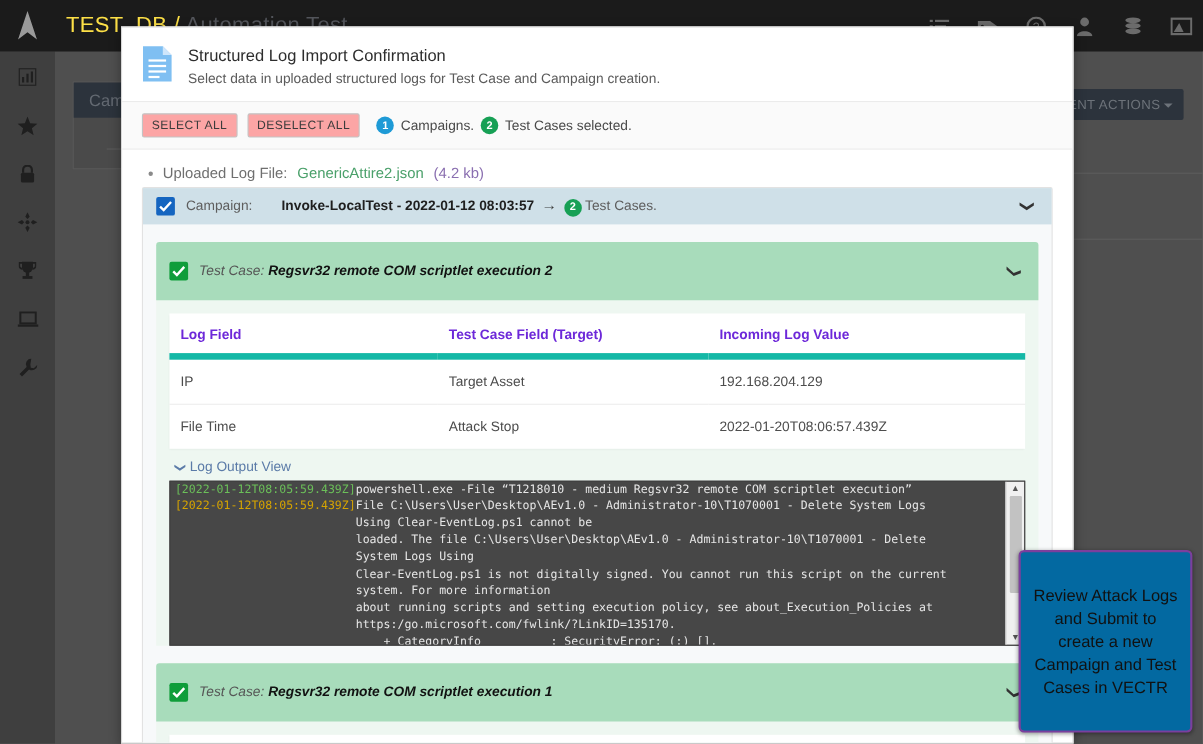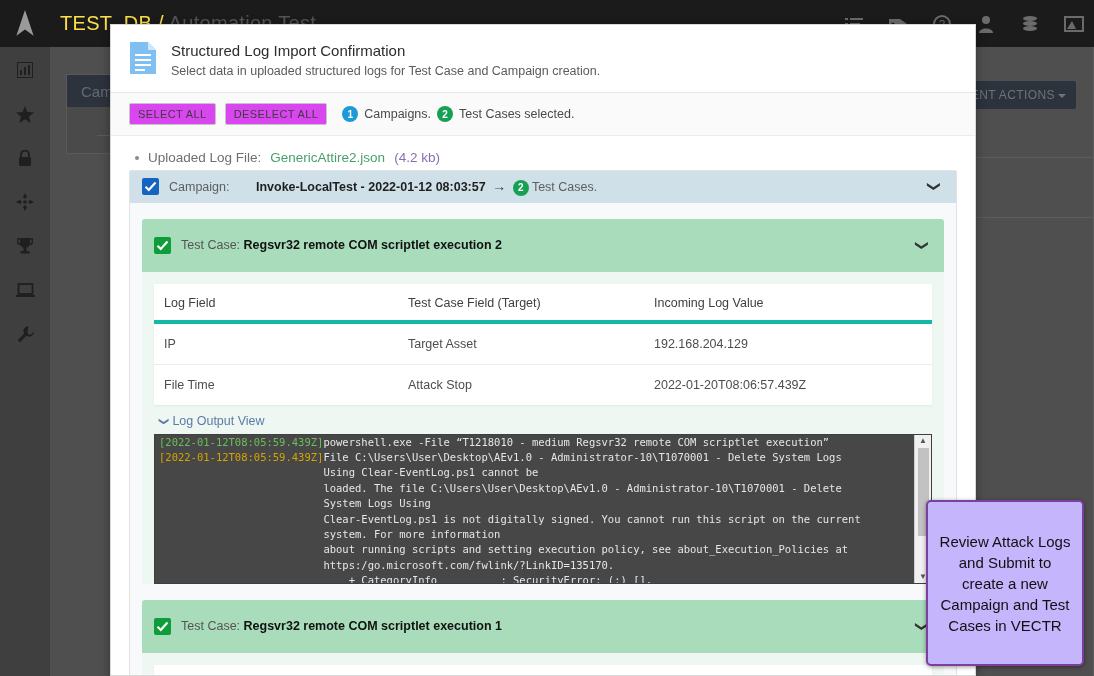--- a/index.html
+++ b/index.html
@@ -116,21 +116,21 @@
   #modal-subtitle { font-size: 12.5px; color: #5b5b5b; margin-top: 5px; }
 
   #modal-toolbar {
     display: flex; align-items: center; gap: 9px;
     padding: 10px 18px; background: #fafafa;
     border-bottom: 1px solid #ececec;
   }
   .tb-btn {
     font-family: "Liberation Sans", sans-serif;
     font-size: 11px; letter-spacing: .4px; color: #3c3c3c;
-    background: #d946ef; border: 1px solid #c4c4c4; border-radius: 2px;
+    background: #fca5a5; border: 1px solid #c4c4c4; border-radius: 2px;
     padding: 4px 8px; cursor: pointer; text-align: center;
   }
   .count-badge {
     display: inline-flex; align-items: center; justify-content: center;
     width: 16px; height: 16px; border-radius: 50%;
     color: #fff; font-size: 10px; font-weight: bold;
   }
   #toolbar-status { font-size: 12.5px; color: #4a4a4a; display:flex; align-items:center; gap: 6px; margin-left: 6px;}
 
   #modal-body {
@@ -170,33 +170,33 @@
     padding: 0 4px; cursor: pointer;
   }
 
   
   .tc-panel {
     margin: 16px 12px 0 12px;
     background: #eef7f1; border-radius: 3px 3px 0 0;
   }
   .tc-head {
     display: flex; align-items: center; gap: 10px;
-    background: #a8dcbb; padding: 18px 12px; border-radius: 3px 3px 0 0;
+    background: #a8dcbb; padding: 18px 12px; border-radius: 3px 3px 0 0; font-style: italic;
   }
   .tc-label { font-size: 12.5px; color: #555; }
   .tc-label b { color: #111; }
   .tc-inner { padding: 12px 12px 0 12px; }
 
   table.map-table {
     width: 100%; background: #fff; border-collapse: collapse;
     box-shadow: 0 1px 2px rgba(0,0,0,.06);
   }
   table.map-table th {
-    text-align: left; font-size: 12.5px; color: #404040; font-weight: normal;
-    padding: 12px 10px 10px 10px; border-bottom: 4px solid #14b8a6;
+    text-align: left; font-size: 12.5px; color: #6d28d9; font-weight: bold;
+    padding: 12px 10px 10px 10px; border-bottom: 6px solid #14b8a6;
   }
   table.map-table td {
     font-size: 12.5px; color: #4d4d4d;
     padding: 13px 10px; border-bottom: 1px solid #ededed;
   }
   table.map-table tr:last-child td { border-bottom: none; }
   .col-a { width: 244px; }
   .col-b { width: 246px; }
 
   
@@ -225,21 +225,21 @@
   .sbar .thumb {
     width: 11px; background: #c2c2c2; border-radius: 1px; flex: 0 0 auto;
     height: 88px; margin: 3px 0 auto 0;
   }
   .sbar-track { flex:1; display:flex; flex-direction:column; width: 100%; align-items:center; }
 
   
   #callout {
     position: absolute; left: 926px; top: 500px;
     width: 158px; height: 166px;
-    background: #c4b5fd; border: 2px solid #7b3f9d; border-radius: 5px;
+    background: #0369a1; border: 2px solid #7b3f9d; border-radius: 5px;
     display: flex; align-items: center; justify-content: center;
     text-align: center; padding: 6px 8px;
     font-size: 15px; line-height: 21px; color: #111;
     box-shadow: 0 1px 4px rgba(0,0,0,.4);
     z-index: 50;
   }
 </style>
 </head>
 <body>
 

